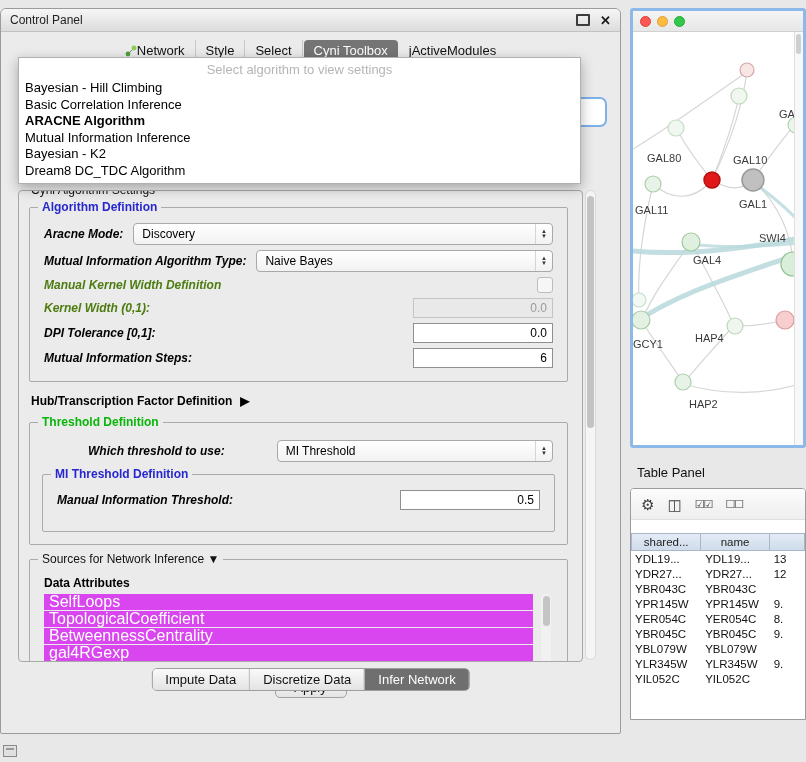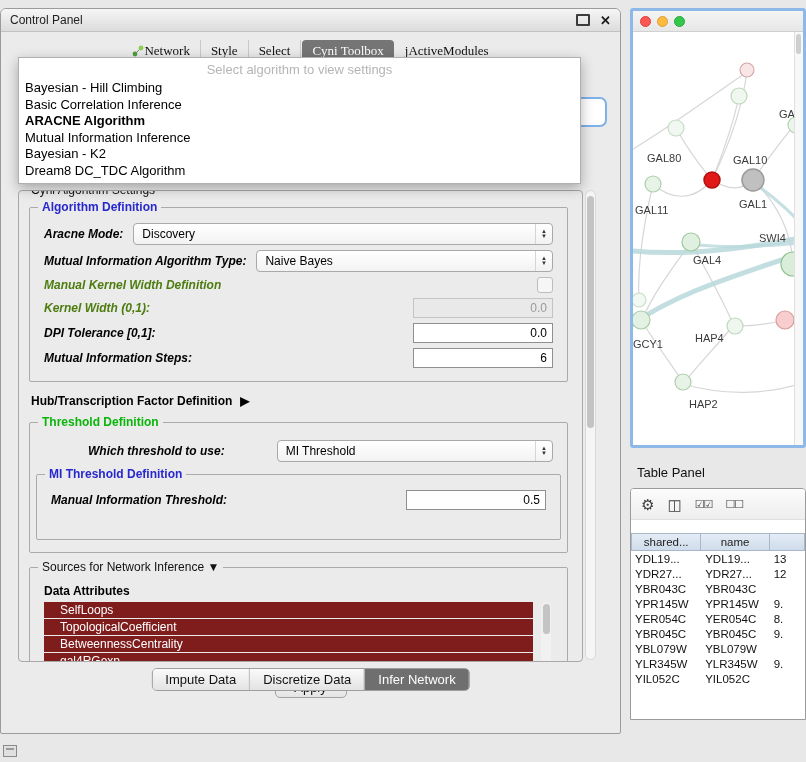--- a/index.html
+++ b/index.html
@@ -11,21 +11,21 @@
       border:1px solid #9b9b9b;border-radius:6px 6px 2px 2px;box-sizing:border-box;}
   .cp-titlebar{height:22px;background:linear-gradient(#f6f6f6,#dcdcdc);border-bottom:1px solid #c2c2c2;
       border-radius:5px 5px 0 0;display:flex;align-items:center;padding:0 9px;}
   .cp-title{font-size:12px;color:#222;}
   .cp-titlebar .spacer{margin-left:auto;}
   .float-icon{width:10px;height:8px;border:2px solid #3c3c3c;border-radius:1px;margin-right:10px;}
   .close-icon{font-size:13px;font-weight:bold;color:#1a1a1a;line-height:1;}
 
   .cp-tabs{position:absolute;left:0;right:0;top:31px;display:flex;justify-content:center;align-items:center;
       font-size:13px;color:#111;}
-  .cp-tab{padding:3px 10px;border-right:1px solid #c9c9c9;display:flex;align-items:center;cursor:default;font-family:Liberation Serif, serif;}
+  .cp-tab{padding:3px 10px;border-right:1px solid #c9c9c9;display:flex;align-items:center;cursor:default;}
   .cp-tab:last-child{border-right:none;}
   .cp-tab.selected{background:#757575;color:#fff;border-radius:4px;border-right:none;margin:0 1px;}
 
   
   .combo-fragment{position:absolute;left:560px;top:88px;width:42px;height:26px;border:2px solid #7eb1e8;
       border-radius:7px;background:#fff;z-index:5;}
 
   
   .algo-popup{position:absolute;left:17px;top:48px;width:561px;background:#fff;border:1px solid #b0b0b0;
       box-shadow:0 4px 12px rgba(0,0,0,.3);z-index:30;padding:2px 0 4px;}
@@ -42,21 +42,21 @@
   .settings-thumb{position:absolute;left:1px;top:5px;width:7px;height:232px;background:#c3c3c3;border-radius:4px;}
 
   .fieldset{position:relative;border:1px solid #aaa;border-radius:2px;}
   .fs-title{position:absolute;top:-8px;left:8px;background:#ebebeb;padding:0 4px;font-size:12px;font-weight:bold;}
   .fs-title.blue{color:#2727cf;}
   .fs-title.green{color:#09b509;}
   .fs-title.black{color:#111;font-weight:normal;}
 
   .fs-algdef{margin:16px 14px 0 10px;padding:10px 6px 8px;}
   .fs-threshold{margin:14px 14px 0 10px;padding:12px 6px 10px;}
-  .fs-mi{margin:12px 0 2px;padding:10px 6px 24px;}
+  .fs-mi{margin:12px 6px 2px;padding:10px 6px 16px;}
   .fs-sources{margin:14px 14px 0 10px;padding:6px 6px 8px;}
 
   .row{display:flex;align-items:center;margin:5px 8px;}
   .lbl{font-size:12px;font-weight:bold;color:#000;white-space:nowrap;font-style:italic;}
   .lbl.disabled{color:#4d7c0f;}
 
   .combo{display:flex;align-items:center;border:1px solid #a9a9a9;border-radius:4px;
       background:linear-gradient(#ffffff,#f2f2f2);height:22px;font-size:12px;padding-left:8px;
       box-sizing:border-box;color:#000;}
   .combo.grow{flex:1;margin-left:10px;}
@@ -66,22 +66,22 @@
   .tfield{height:20px;width:140px;border:1px solid #8f8f8f;background:#fff;font-size:12px;text-align:right;
       padding:0 5px;box-sizing:border-box;font-family:inherit;color:#000;margin-left:auto;}
   .tfield.disabled{background:#e9e9e9;color:#9a9a9a;border-color:#c4c4c4;}
   .checkbox{width:14px;height:14px;border:1px solid #bdbdbd;background:#f6f6f6;border-radius:3px;margin-left:auto;}
 
   .hub-row{margin:12px 12px 4px;display:flex;align-items:center;font-size:12px;font-weight:bold;color:#000;}
   .tri{margin-left:8px;font-size:12px;}
 
   .attr-label{font-size:12px;font-weight:bold;margin:10px 8px 4px;}
   .attr-list{position:relative;margin:2px 8px 4px;height:78px;overflow:hidden;}
-  .attr-item{width:calc(100% - 20px);height:16px;line-height:16px;background:#7f1d1d;color:#fff;
-      font-size:12px;padding-left:16px;box-sizing:border-box;margin-bottom:1px;white-space:nowrap;overflow:hidden;}
+  .attr-item{width:calc(100% - 20px);height:16px;line-height:16px;background:#d946ef;color:#fff;
+      font-size:16px;padding-left:5px;box-sizing:border-box;margin-bottom:1px;white-space:nowrap;overflow:hidden;}
   .attr-vscroll{position:absolute;right:2px;top:0;width:10px;height:70px;background:#f1f1f1;border-radius:5px;}
   .attr-vthumb{position:absolute;left:1.5px;top:2px;width:7px;height:30px;background:#c4c4c4;border-radius:4px;}
 
   .apply-btn{position:absolute;left:50%;transform:translateX(-50%);top:667px;min-width:72px;height:22px;
       border:1px solid #a3a3a3;border-radius:5px;background:linear-gradient(#fdfdfd,#e4e4e4);
       font-size:13px;color:#111;display:flex;align-items:center;justify-content:center;padding:0 14px;box-sizing:border-box;}
 
   .bottom-tabs{position:absolute;left:50%;transform:translateX(-50%);top:659px;display:flex;
       border:1px solid #9e9e9e;border-radius:5px;overflow:hidden;font-size:13px;}
   .btab{padding:3px 13px;background:linear-gradient(#fafafa,#e3e3e3);border-left:1px solid #bcbcbc;color:#111;white-space:nowrap;}

